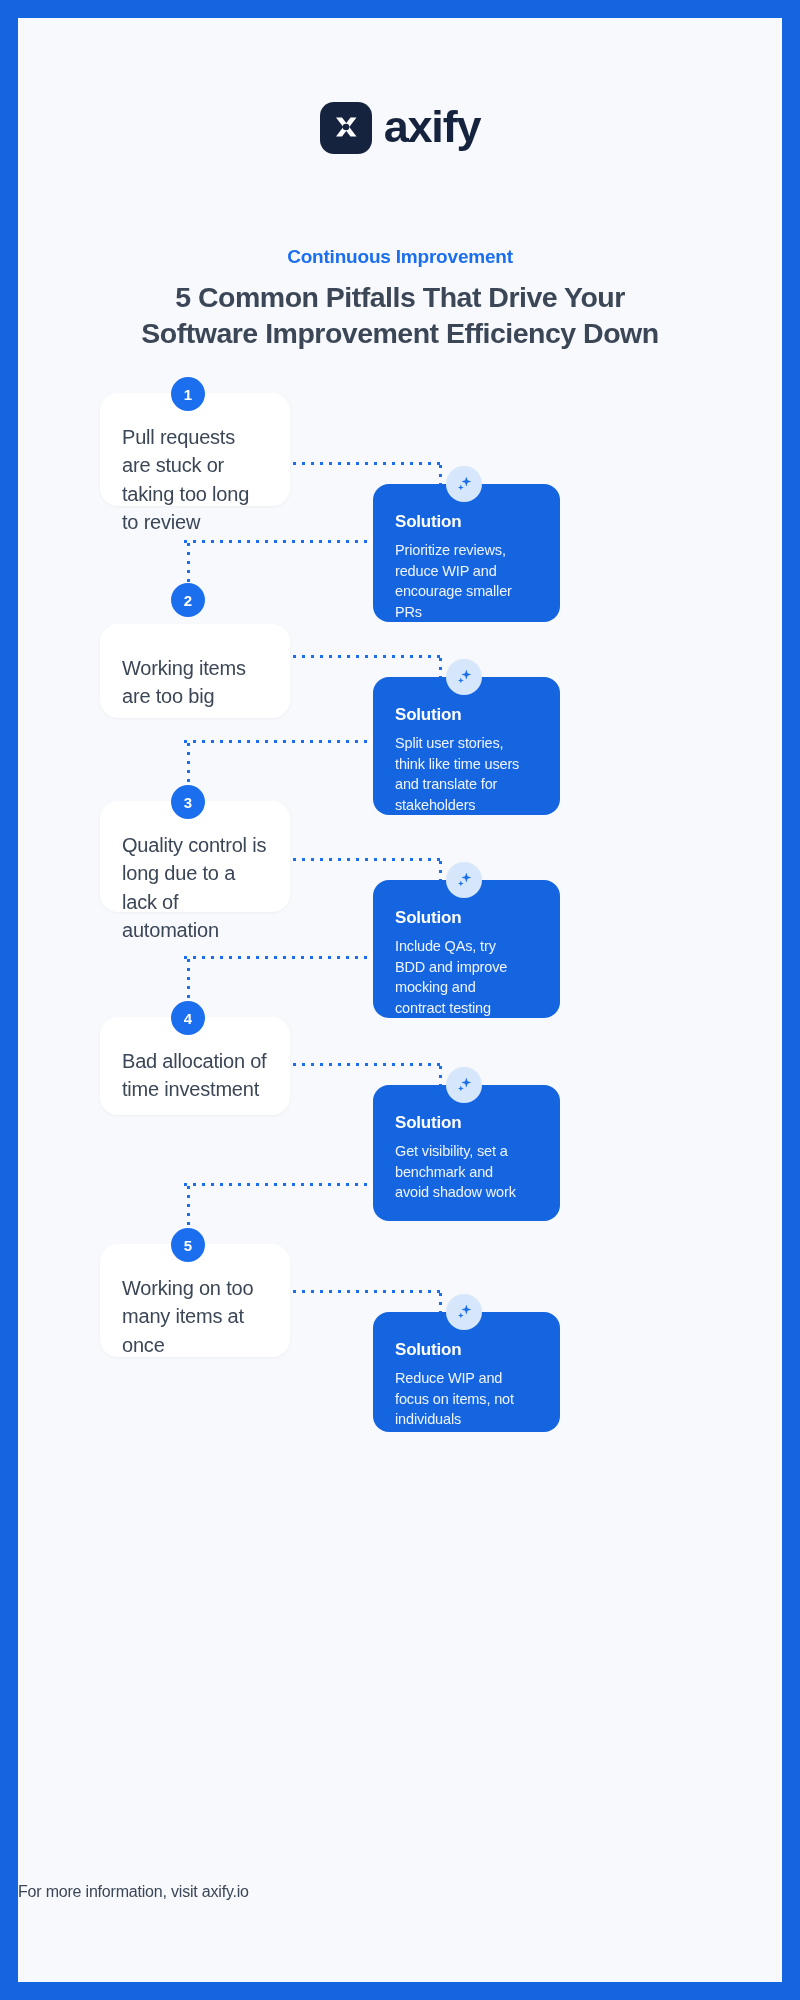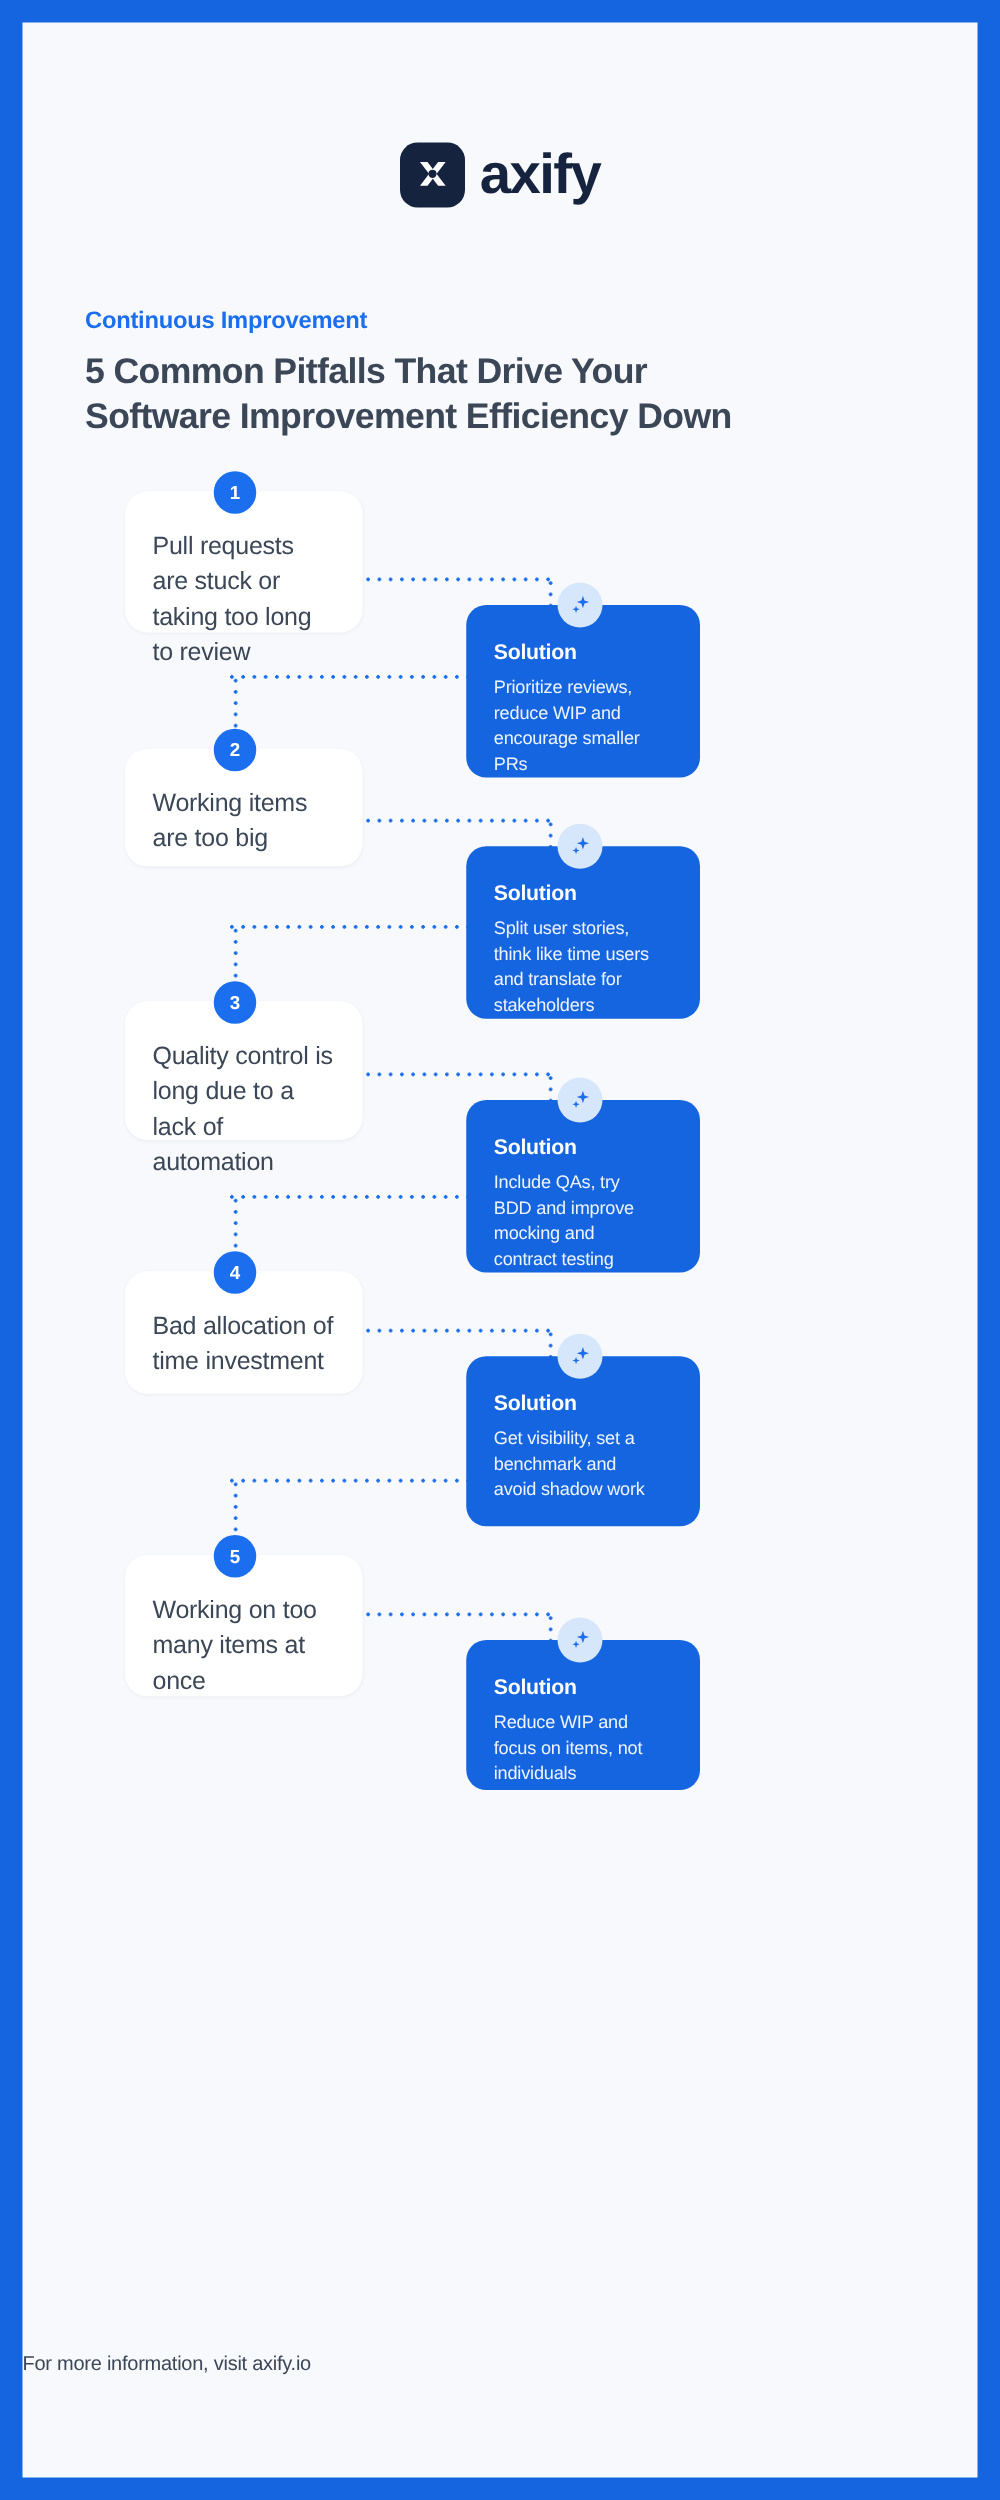--- a/index.html
+++ b/index.html
@@ -25,21 +25,21 @@
     width: 764px;
     height: 1964px;
     background: #f7f9fc;
     overflow: hidden;
   }
 
   
   #logo-wrap {
     position: absolute;
     left: 0; right: 0;
-    top: 96px;
+    top: 84px;
     display: flex;
     justify-content: center;
     align-items: center;
     gap: 12px;
   }
   .logo-mark {
     width: 52px; height: 52px;
     border-radius: 14px;
     background: #16233f;
     position: relative;
@@ -53,21 +53,21 @@
     color: #16233f;
     line-height: 1;
     padding-bottom: 4px;
   }
 
   
   #heading {
     position: absolute;
     left: 50px; right: 50px;
     top: 228px;
-    text-align: left;
+    text-align: center;
   }
   #eyebrow {
     font-size: 19px;
     font-weight: 700;
     color: #1b6fef;
     letter-spacing: -0.2px;
     margin-bottom: 12px;
   }
   #headline {
     font-size: 28.5px;
@@ -246,21 +246,21 @@
           <path d="M14.8 3.2 L16.3 7.6 L20.7 9.1 L16.3 10.6 L14.8 15 L13.3 10.6 L8.9 9.1 L13.3 7.6 Z" fill="#1b6fef"></path>
           <path d="M8.2 12.6 L9.1 15.2 L11.7 16.1 L9.1 17.0 L8.2 19.6 L7.3 17.0 L4.7 16.1 L7.3 15.2 Z" fill="#1b6fef"></path>
         </svg>
       </div>
       <div class="solution" style="top:466px; height:138px;">
         <div class="solution-title">Solution</div>
         <div class="solution-text">Prioritize reviews, reduce WIP and encourage smaller PRs</div>
       </div>
 
       <div class="num-badge" style="left:153px; top:565px;">2</div>
-      <div class="pitfall" style="top:581px; height:94px;">
+      <div class="pitfall" style="top:606px; height:94px;">
         <div class="pitfall-text">Working items are too big</div>
       </div>
       <div class="spark-badge" style="left:428px; top:641px;">
         <svg width="20" height="20" viewBox="0 0 24 24" aria-hidden="true">
           <path d="M14.8 3.2 L16.3 7.6 L20.7 9.1 L16.3 10.6 L14.8 15 L13.3 10.6 L8.9 9.1 L13.3 7.6 Z" fill="#1b6fef"></path>
           <path d="M8.2 12.6 L9.1 15.2 L11.7 16.1 L9.1 17.0 L8.2 19.6 L7.3 17.0 L4.7 16.1 L7.3 15.2 Z" fill="#1b6fef"></path>
         </svg>
       </div>
       <div class="solution" style="top:659px; height:138px;">
         <div class="solution-title">Solution</div>

